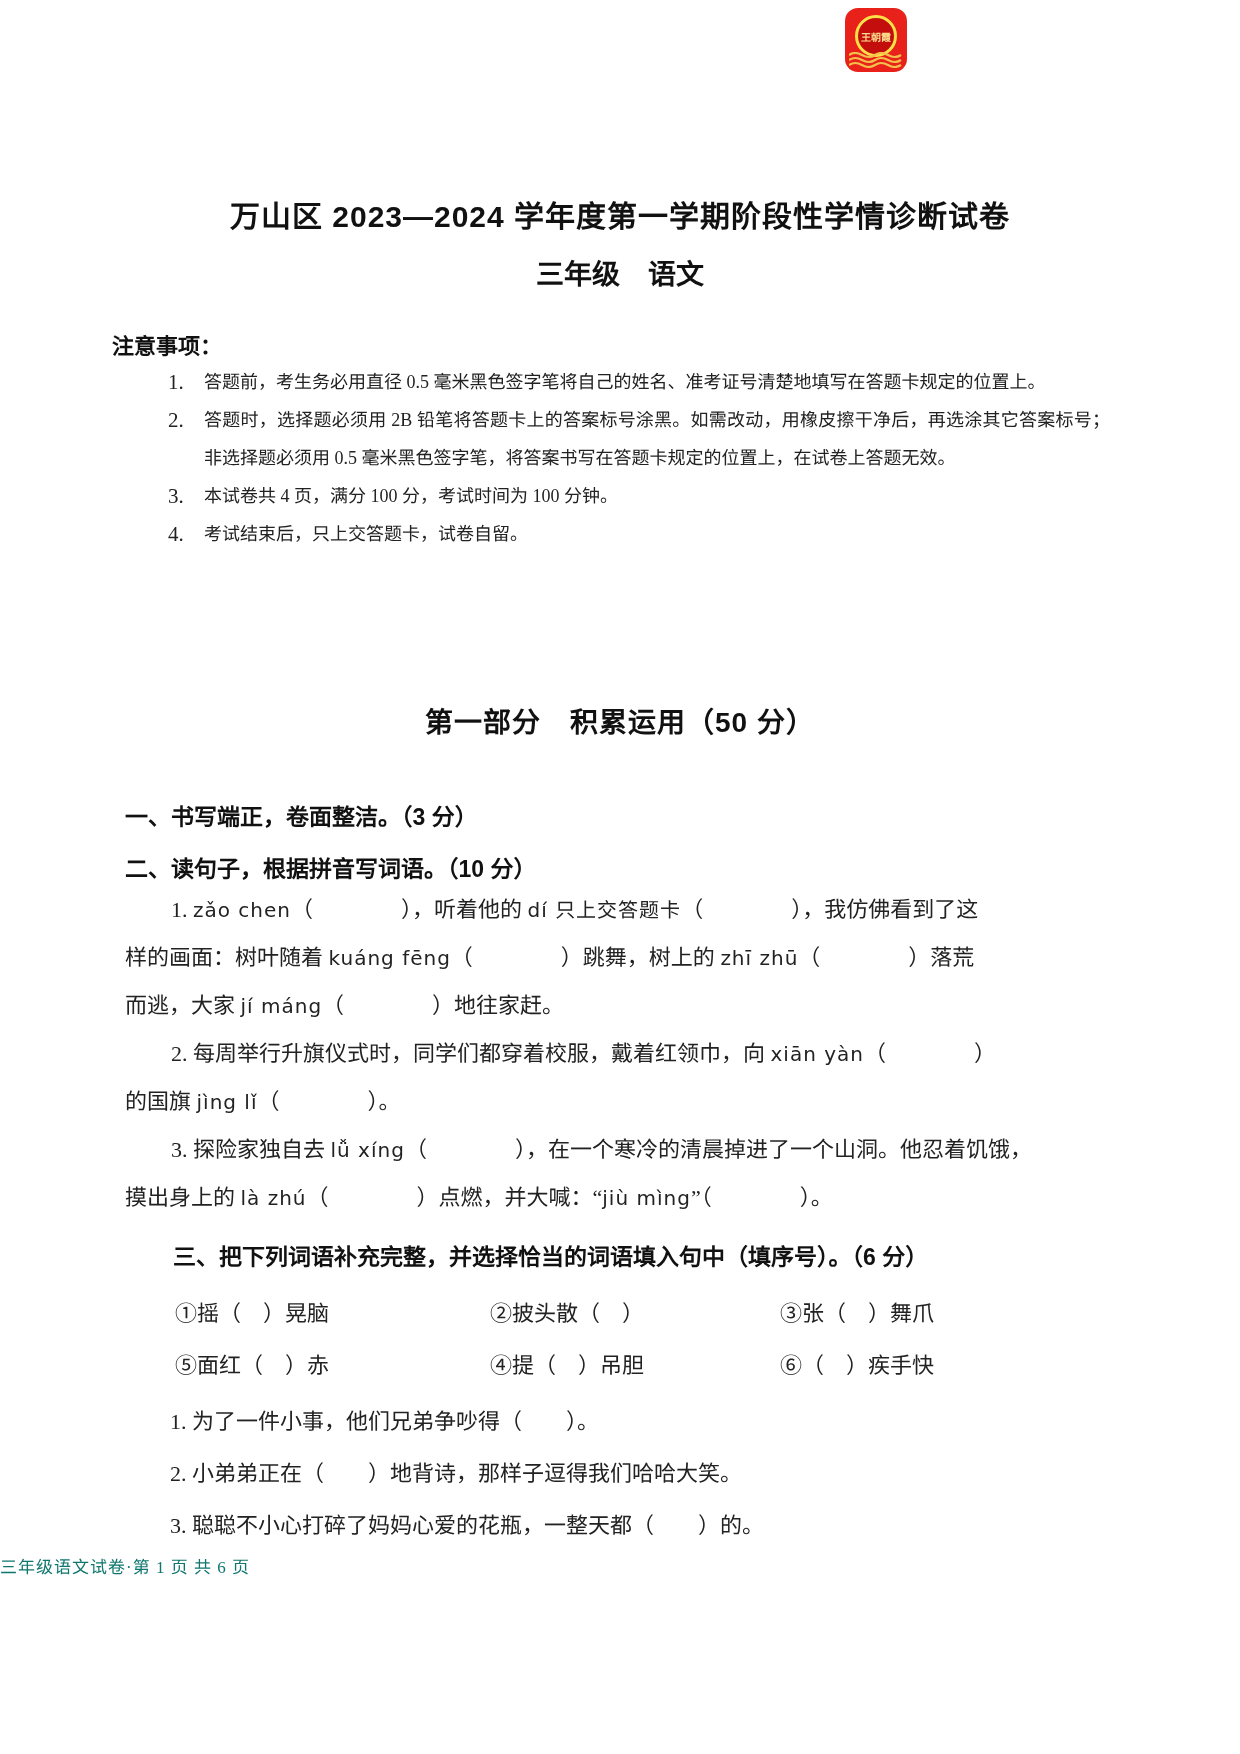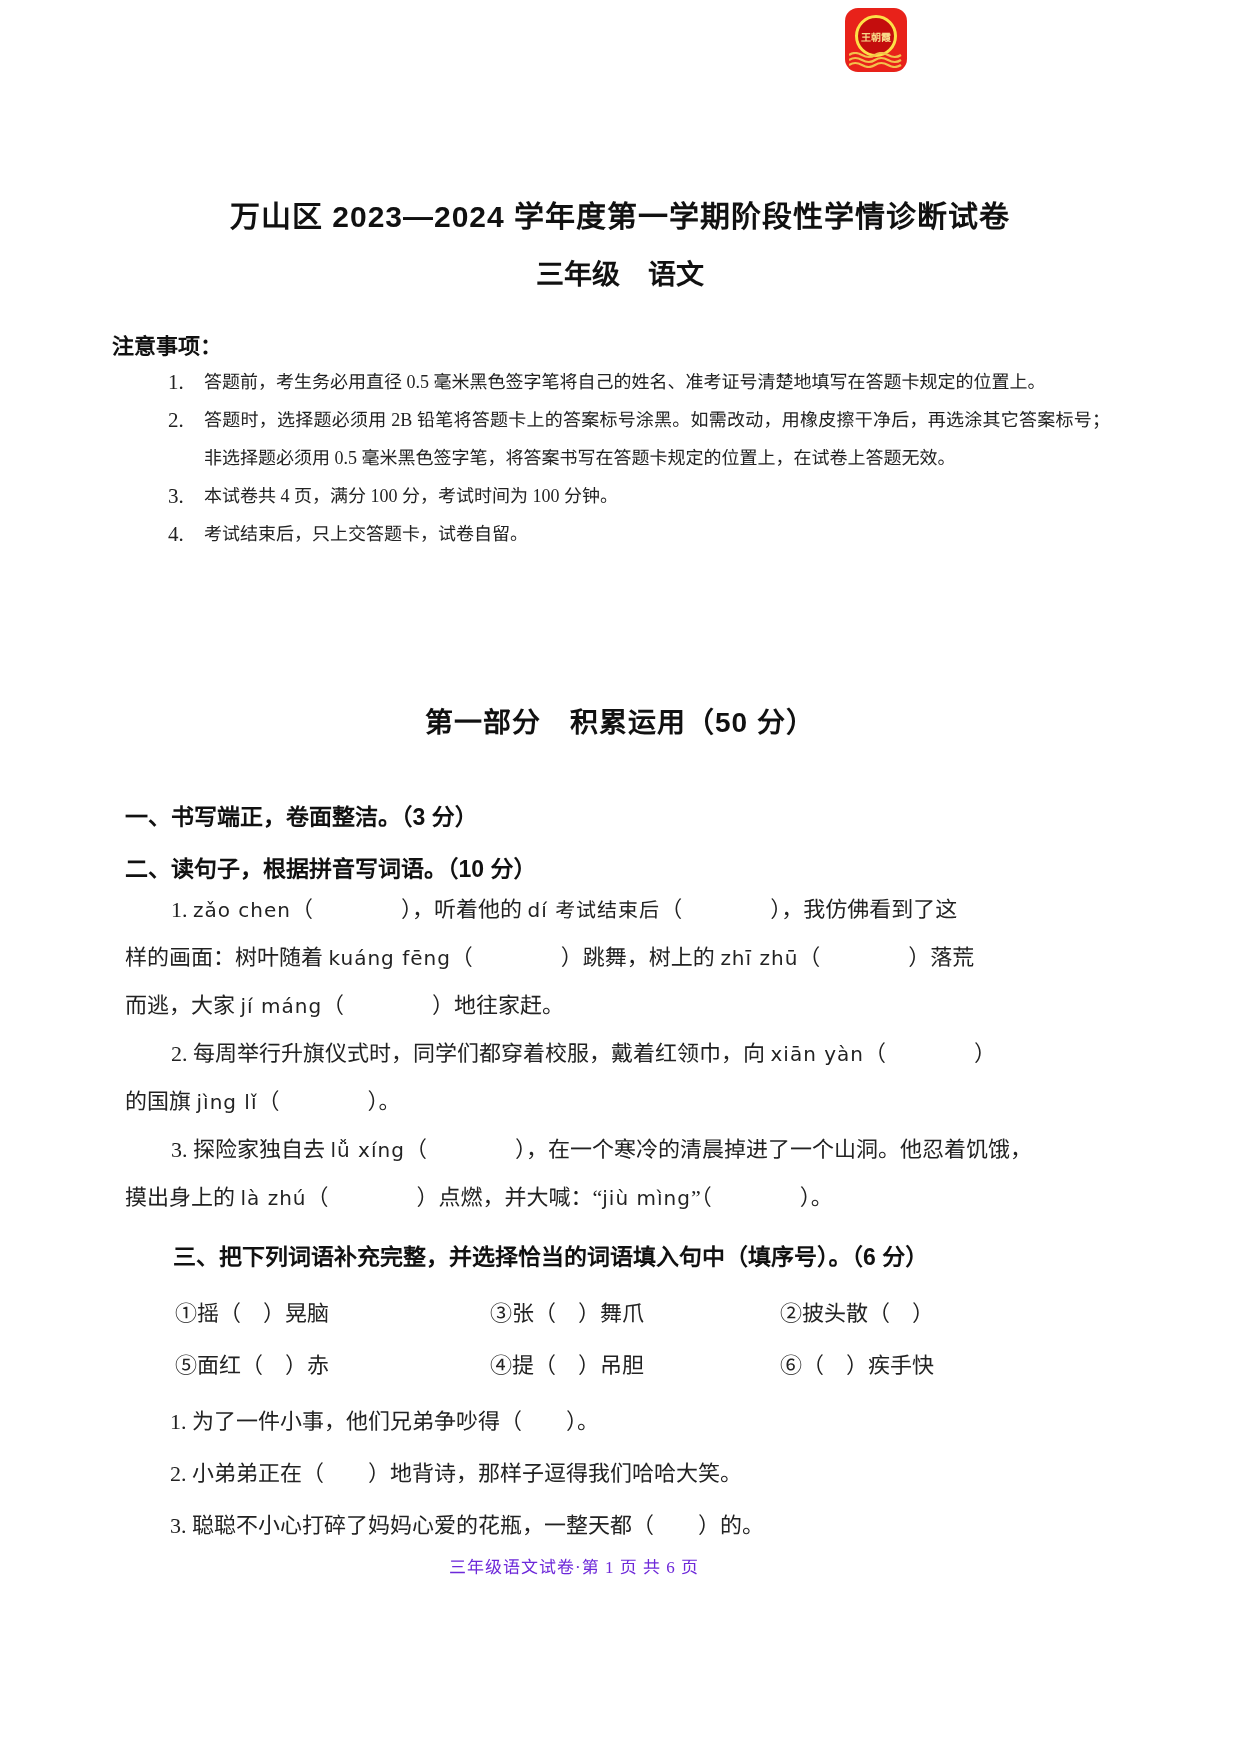--- a/index.html
+++ b/index.html
@@ -85,22 +85,22 @@
   .idiom-grid{
     position:absolute;left:175px;top:1288px;width:950px;
     display:grid;grid-template-columns:315px 290px auto;
   }
   .idiom-item{font-size:22px;line-height:52px;color:#222;white-space:nowrap;}
   
   .sentences{position:absolute;left:170px;top:1396px;width:950px;}
   .sentence{font-size:22px;line-height:52px;color:#222;white-space:nowrap;}
   
   .page-footer{
-    position:absolute;left:0;top:1553px;width:1148px;text-align:center;
-    font-size:17px;color:#6d28d9;letter-spacing:1px;
+    position:absolute;left:0;top:1553px;width:1148px;text-align:left;
+    font-size:17px;color:#0f766e;letter-spacing:1px;
   }
 </style>
 </head>
 <body>
 
 <div class="page">
 
   <div class="brand">
     <div class="brand-icon">
       <div class="brand-emblem">
@@ -136,35 +136,35 @@
       <div class="notice-text">考试结束后，只上交答题卡，试卷自留。</div>
     </div>
   </div>
 
   <div class="part1-heading">第一部分　积累运用（50 分）</div>
 
   <div class="q-heading q1-heading">一、书写端正，卷面整洁。（3 分）</div>
   <div class="q-heading q2-heading">二、读句子，根据拼音写词语。（10 分）</div>
 
   <div class="q2-lines">
-    <div class="py-line indent"><span class="seg-cn">1. </span><span class="seg-py">zǎo chen</span><span class="seg-cn">（　　　　），听着他的 </span><span class="seg-py">dí 考试结束后</span><span class="seg-cn">（　　　　），我仿佛看到了这</span></div>
+    <div class="py-line indent"><span class="seg-cn">1. </span><span class="seg-py">zǎo chen</span><span class="seg-cn">（　　　　），听着他的 </span><span class="seg-py">dí 只上交答题卡</span><span class="seg-cn">（　　　　），我仿佛看到了这</span></div>
     <div class="py-line"><span class="seg-cn">样的画面：树叶随着 </span><span class="seg-py">kuáng fēng</span><span class="seg-cn">（　　　　）跳舞，树上的 </span><span class="seg-py">zhī zhū</span><span class="seg-cn">（　　　　）落荒</span></div>
     <div class="py-line"><span class="seg-cn">而逃，大家 </span><span class="seg-py">jí máng</span><span class="seg-cn">（　　　　）地往家赶。</span></div>
     <div class="py-line indent"><span class="seg-cn">2. 每周举行升旗仪式时，同学们都穿着校服，戴着红领巾，向 </span><span class="seg-py">xiān yàn</span><span class="seg-cn">（　　　　）</span></div>
     <div class="py-line"><span class="seg-cn">的国旗 </span><span class="seg-py">jìng lǐ</span><span class="seg-cn">（　　　　）。</span></div>
     <div class="py-line indent"><span class="seg-cn">3. 探险家独自去 </span><span class="seg-py">lǚ xíng</span><span class="seg-cn">（　　　　），在一个寒冷的清晨掉进了一个山洞。他忍着饥饿，</span></div>
     <div class="py-line"><span class="seg-cn">摸出身上的 </span><span class="seg-py">là zhú</span><span class="seg-cn">（　　　　）点燃，并大喊：“</span><span class="seg-py">jiù mìng</span><span class="seg-cn">”（　　　　）。</span></div>
   </div>
 
   <div class="q-heading q3-heading">三、把下列词语补充完整，并选择恰当的词语填入句中（填序号）。（6 分）</div>
 
   <div class="idiom-grid">
     <div class="idiom-item">①摇（　）晃脑</div>
+    <div class="idiom-item">②披头散（　）</div>
     <div class="idiom-item">③张（　）舞爪</div>
-    <div class="idiom-item">②披头散（　）</div>
     <div class="idiom-item">⑤面红（　）赤</div>
     <div class="idiom-item">④提（　）吊胆</div>
     <div class="idiom-item">⑥（　）疾手快</div>
   </div>
 
   <div class="sentences">
     <div class="sentence">1. 为了一件小事，他们兄弟争吵得（　　）。</div>
     <div class="sentence">2. 小弟弟正在（　　）地背诗，那样子逗得我们哈哈大笑。</div>
     <div class="sentence">3. 聪聪不小心打碎了妈妈心爱的花瓶，一整天都（　　）的。</div>
   </div>

